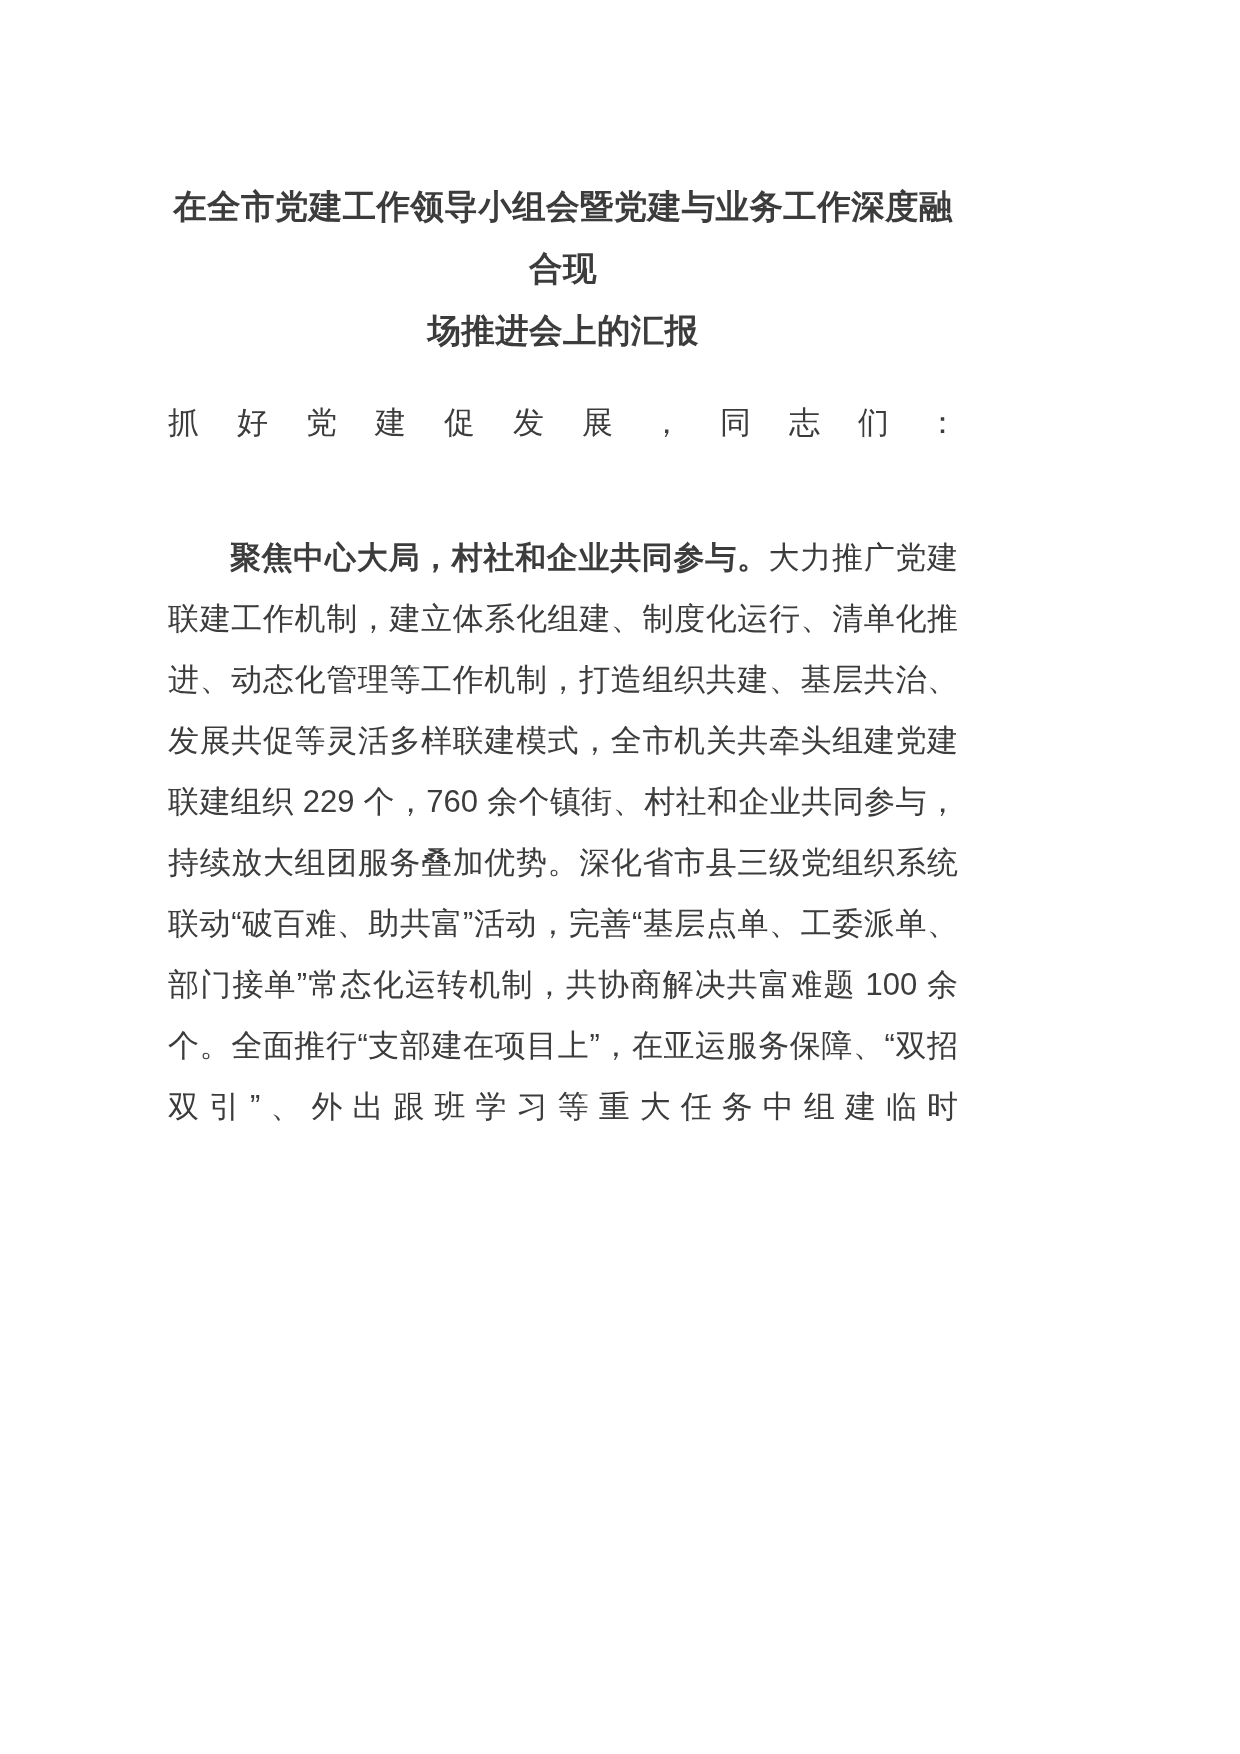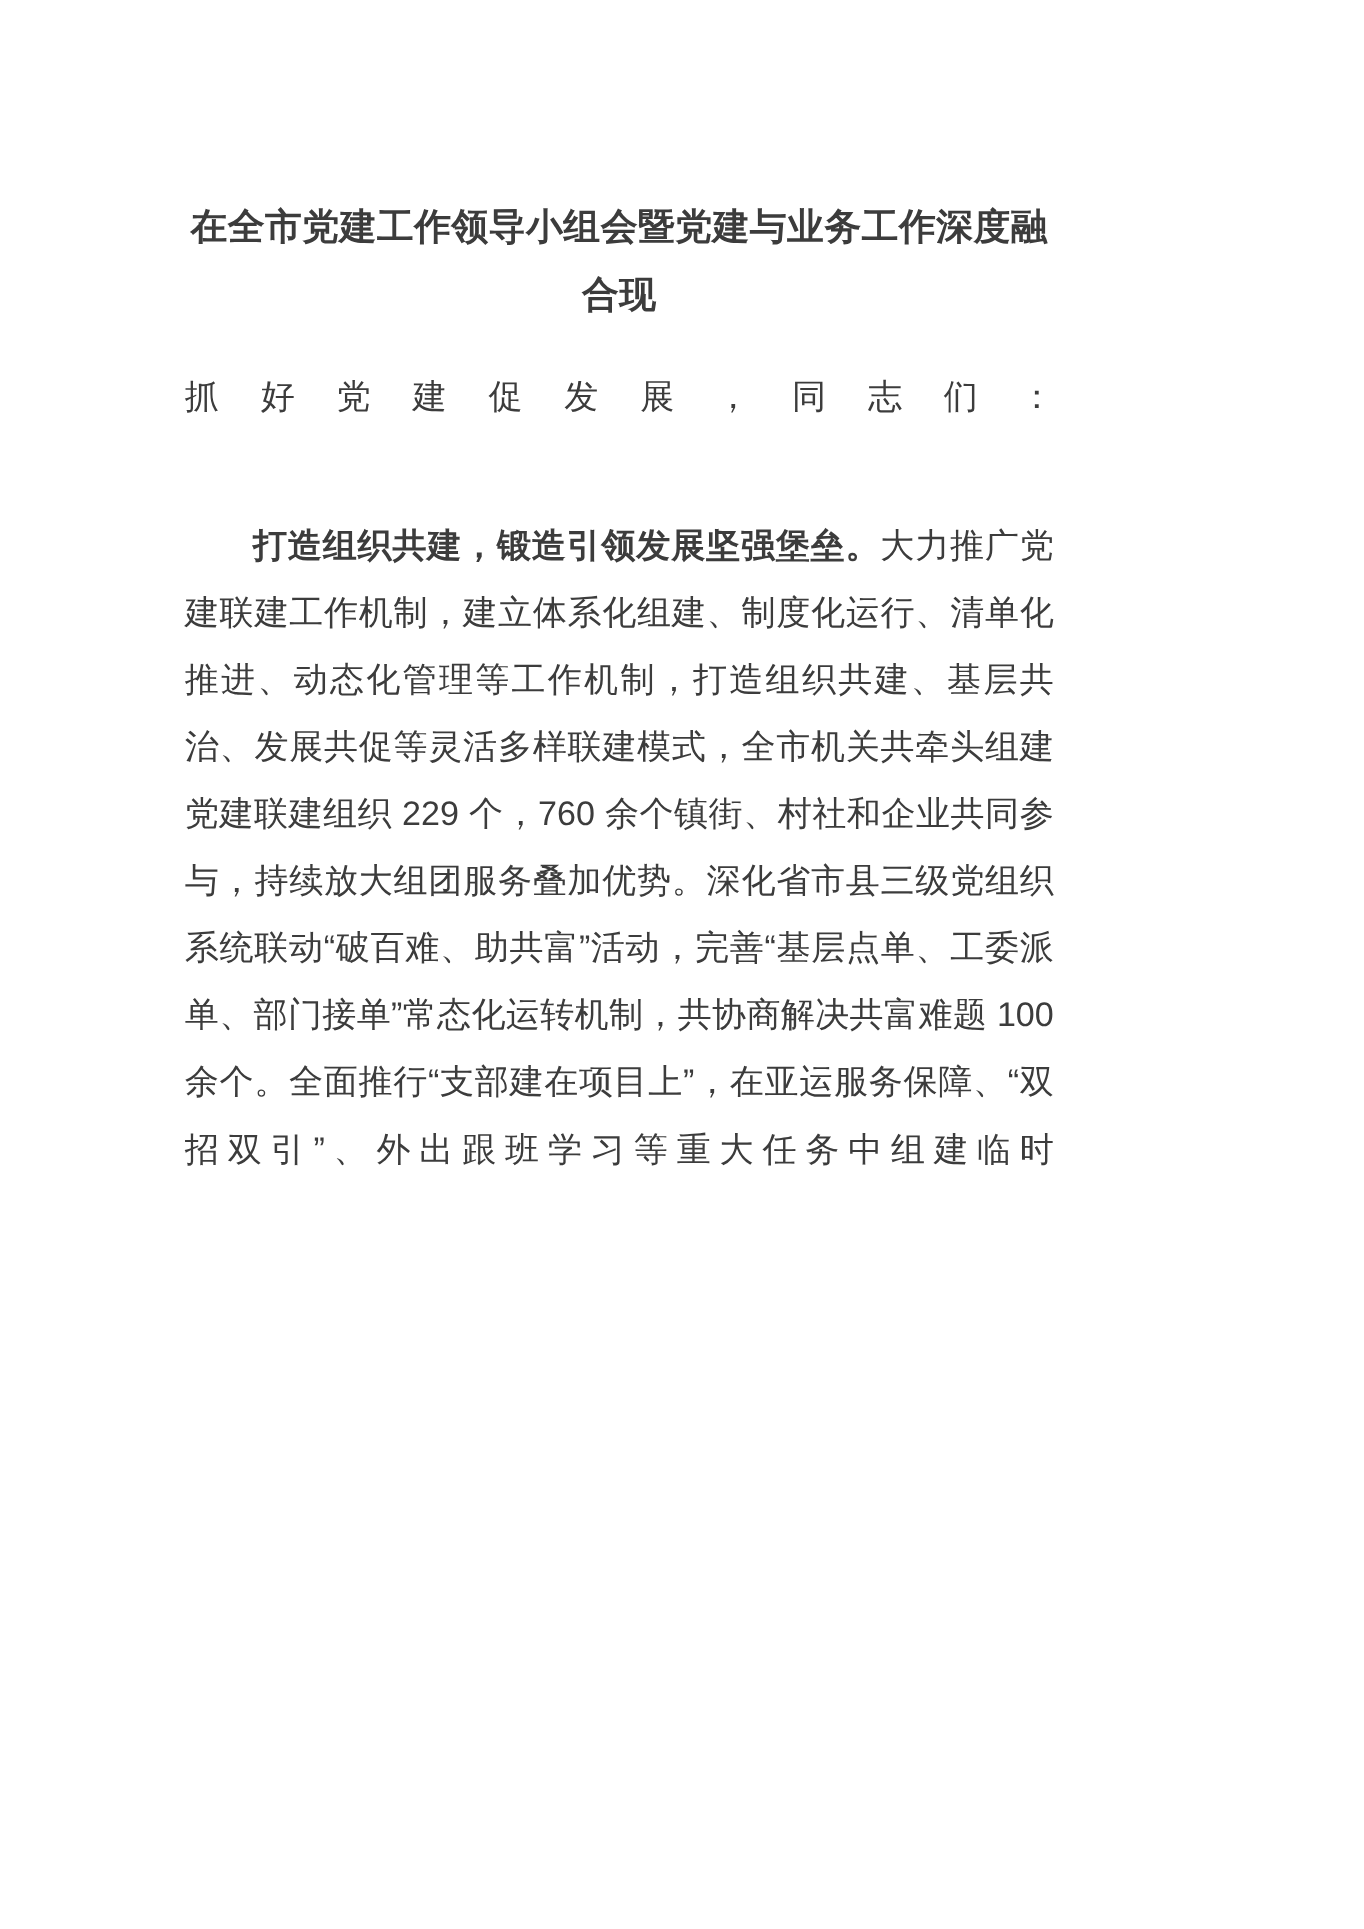--- a/index.html
+++ b/index.html
@@ -82,21 +82,22 @@
   .para::after { height: 0; }
 </style>
 </head>
 <body>
 
 <div class="page">
   <div class="content">
 
     <h1 class="doc-title">
       <span style="display: block;">在全市党建工作领导小组会暨党建与业务工作深度融合现</span>
+        <span style="display: block;">场推进会上的汇报</span>
     </h1>
 
     <p class="salutation">抓好党建促发展，同志们：</p>
 
 
-    <p class="para tight"><span class="lead">打造组织共建，锻造引领发展坚强堡垒。</span><span>大力推广党建联建工作机制，建立体系化组建、制度化运行、清单化推进、动态化管理等工作机制，打造组织共建、基层共治、发展共促等灵活多样联建模式，全市机关共牵头组建党建联建组织 229 个，760 余个镇街、村社和企业共同参与，持续放大组团服务叠加优势。深化省市县三级党组织系统联动“破百难、助共富”活动，完善“基层点单、工委派单、部门接单”常态化运转机制，共协商解决共富难题 100 余个。全面推行“支部建在项目上”，在亚运服务保障、“双招双引”、外出跟班学习等重大任务中组建临时</span></p>
+    <p class="para tight"><span class="lead">聚焦中心大局，村社和企业共同参与。</span><span>大力推广党建联建工作机制，建立体系化组建、制度化运行、清单化推进、动态化管理等工作机制，打造组织共建、基层共治、发展共促等灵活多样联建模式，全市机关共牵头组建党建联建组织 229 个，760 余个镇街、村社和企业共同参与，持续放大组团服务叠加优势。深化省市县三级党组织系统联动“破百难、助共富”活动，完善“基层点单、工委派单、部门接单”常态化运转机制，共协商解决共富难题 100 余个。全面推行“支部建在项目上”，在亚运服务保障、“双招双引”、外出跟班学习等重大任务中组建临时</span></p>
 
   </div>
 </div>
 
 </body></html>

